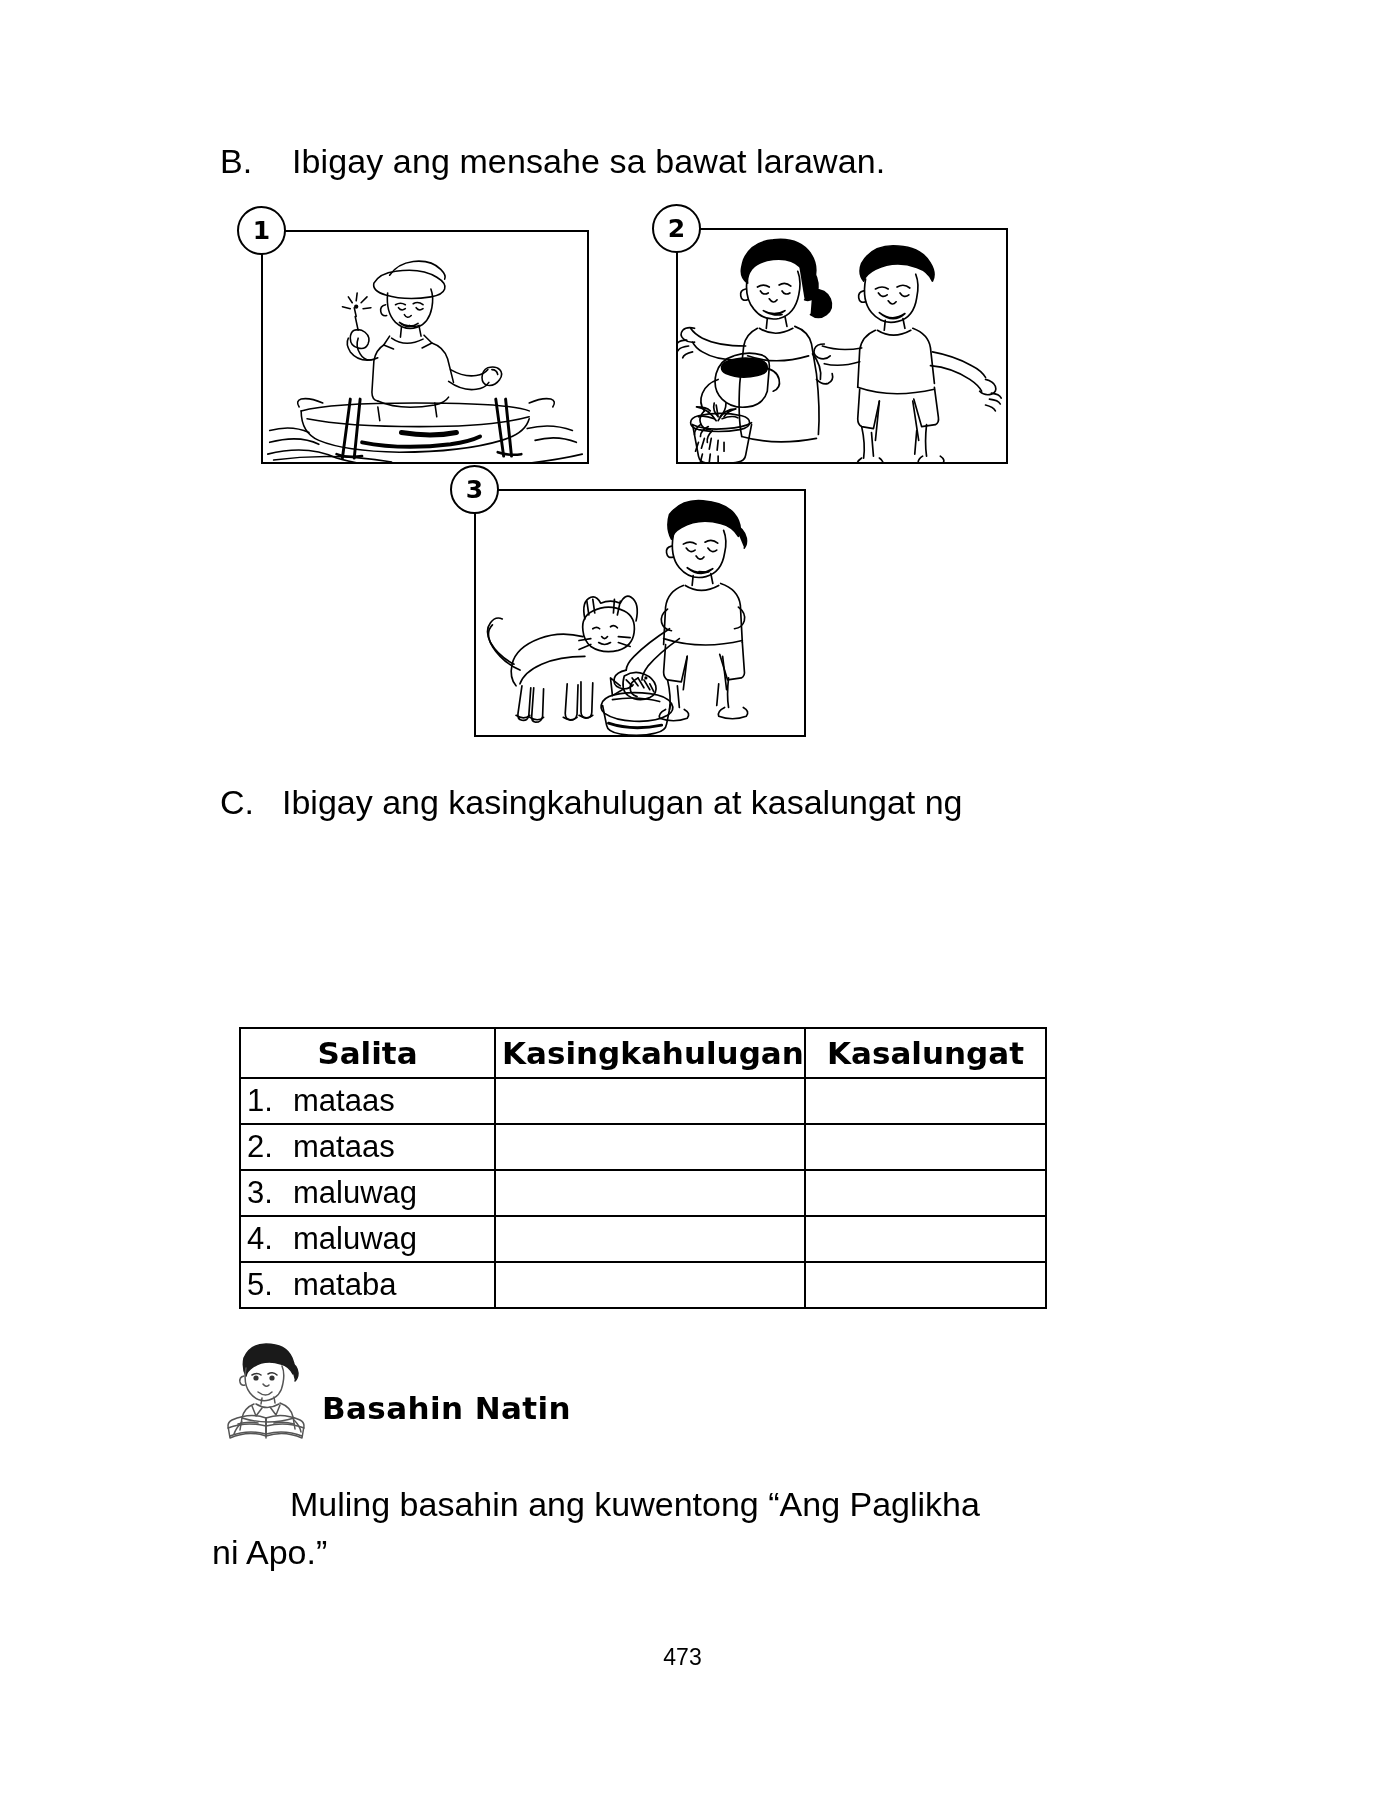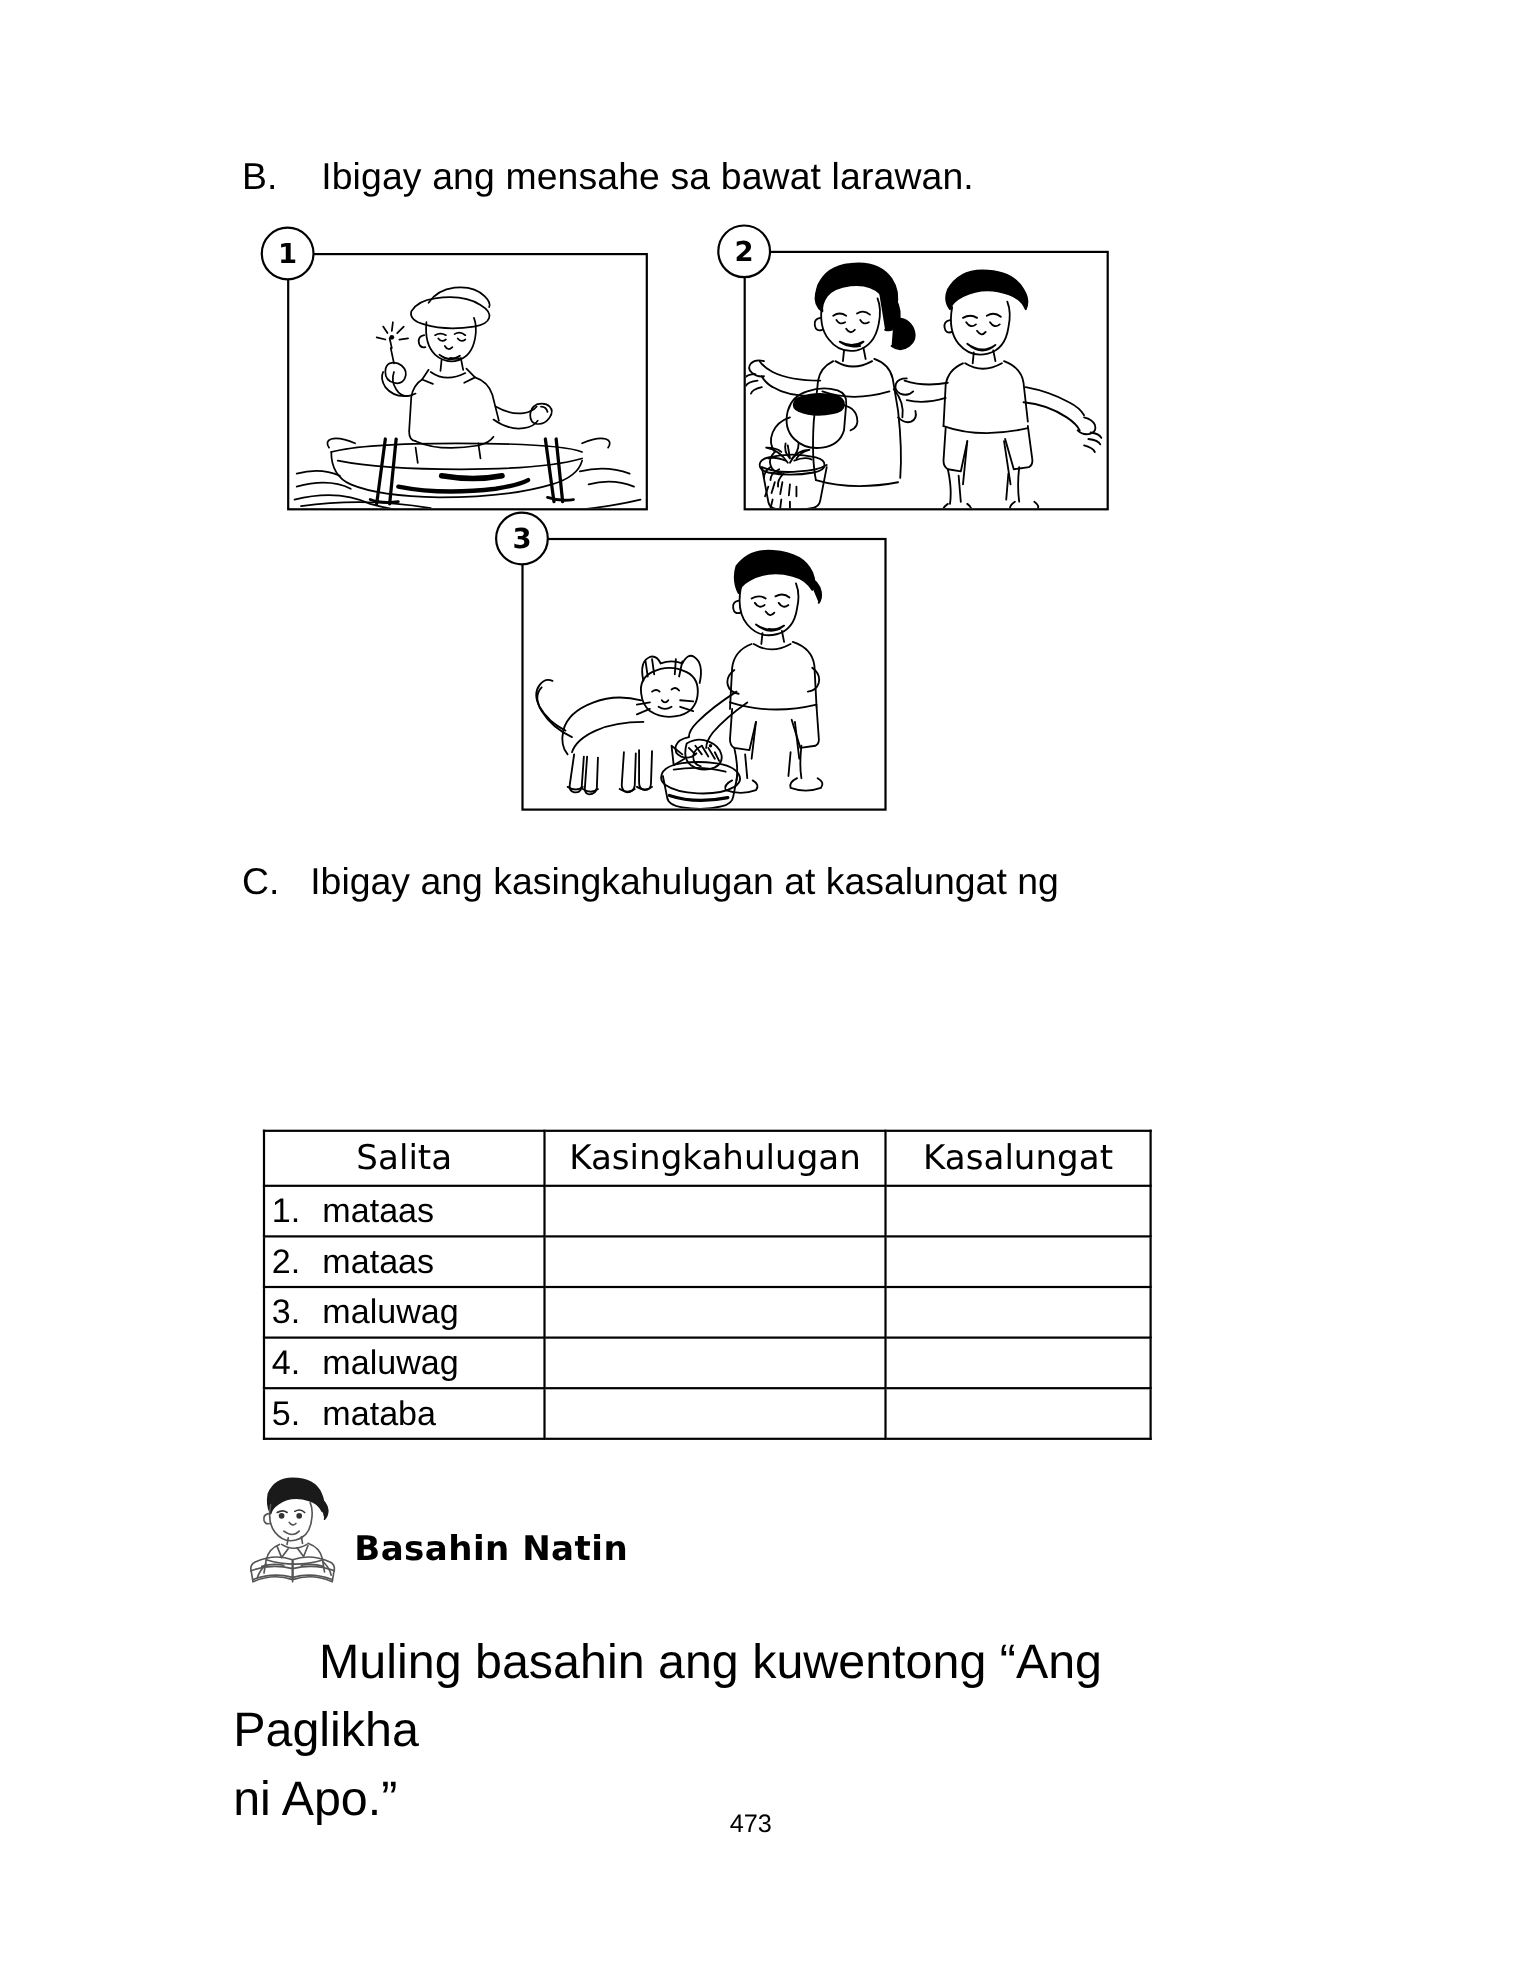--- a/index.html
+++ b/index.html
@@ -96,21 +96,21 @@
     table-layout: fixed;
   }
   .word-table td, .word-table th {
     border: 2px solid #000;
     height: 46px;
     padding: 0 6px;
     font-size: 31px;
     box-sizing: border-box;
   }
   .word-table th {
-    font-weight: normal;
+    font-weight: bold;
     font-size: 31px;
     text-align: center;
     height: 50px;
     font-family: "DejaVu Sans", sans-serif;
   }
   .col-salita   { width: 255px; }
   .col-kasing   { width: 310px; }
   .col-kasal    { width: 241px; }
 
   .word-cell {
@@ -141,21 +141,21 @@
     letter-spacing: 0.4px;
     padding-bottom: 14px;
   }
 
   
   .closing {
     position: absolute;
     left: 212px;
     top: 1480px;
     width: 840px;
-    font-size: 44px;
+    font-size: 34px;
     line-height: 1.42;
   }
   .closing .indent { display: inline-block; width: 78px; }
 
   
   .page-number {
     position: absolute;
     left: 0;
     right: 16px;
     top: 1644px;

